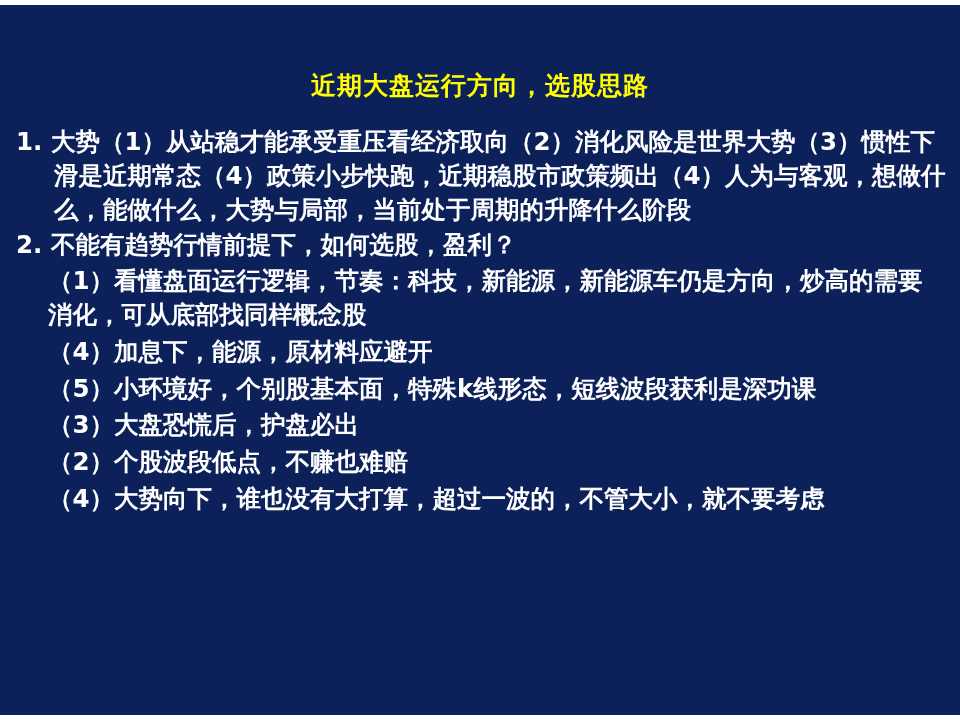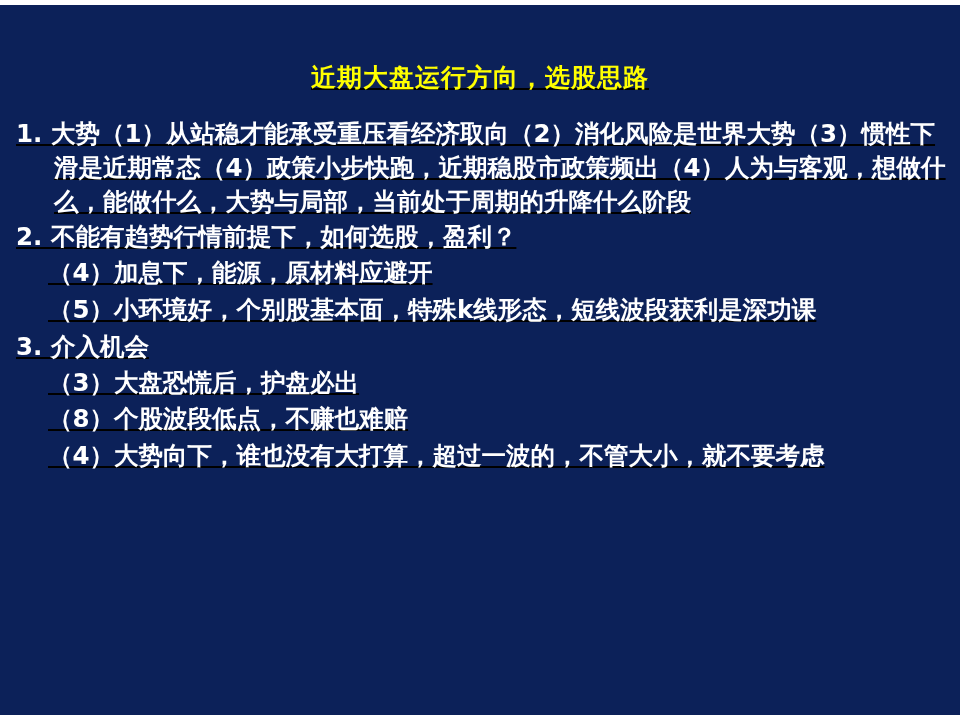--- a/index.html
+++ b/index.html
@@ -22,22 +22,21 @@
     border-top: 5px solid #ffffff;
     border-bottom: 5px solid #ffffff;
     overflow: hidden;
   }
   .slide-inner {
     position: absolute;
     left: 0;
     top: 0;
     right: 0;
     bottom: 0;
-    padding: 8px 8px;
-    text-decoration: underline;
+    padding: 16px 8px;
   }
   .slide-title {
     text-align: center;
     color: #ffff00;
     font-size: 25px;
     font-weight: bold;
     letter-spacing: 1px;
     margin-top: 50px;
     line-height: 1.2;
   }
@@ -78,41 +77,41 @@
     <div class="body-block">
 
       <div class="lvl1">
         <span class="hang">1. 大势（1）从站稳才能承受重压看经济取向（2）消化风险是世界大势（3）惯性下滑是近期常态（4）政策小步快跑，近期稳股市政策频出（4）人为与客观，想做什么，能做什么，大势与局部，当前处于周期的升降什么阶段</span>
       </div>
 
       <div class="lvl1">
         <span class="hang">2. 不能有趋势行情前提下，如何选股，盈利？</span>
       </div>
 
+      <div class="lvl2">
+        <span class="hang">（1）看懂盘面运行逻辑，节奏：科技，新能源，新能源车仍是方向，炒高的需要消化，可从底部找同样概念股</span>
+      </div>
 
       <div class="lvl2">
         <span class="hang">（4）加息下，能源，原材料应避开</span>
       </div>
 
 
 
       <div class="lvl2">
         <span class="hang">（5）小环境好，个别股基本面，特殊k线形态，短线波段获利是深功课</span>
       </div>
 
-      <div class="lvl1">
-        <span class="hang">3. 介入机会</span>
-      </div>
 
       <div class="lvl2">
         <span class="hang">（3）大盘恐慌后，护盘必出</span>
       </div>
 
       <div class="lvl2">
-        <span class="hang">（8）个股波段低点，不赚也难赔</span>
+        <span class="hang">（2）个股波段低点，不赚也难赔</span>
       </div>
 
       <div class="lvl2">
         <span class="hang">（4）大势向下，谁也没有大打算，超过一波的，不管大小，就不要考虑</span>
       </div>
 
     </div>
   </div>
 </div>
 

